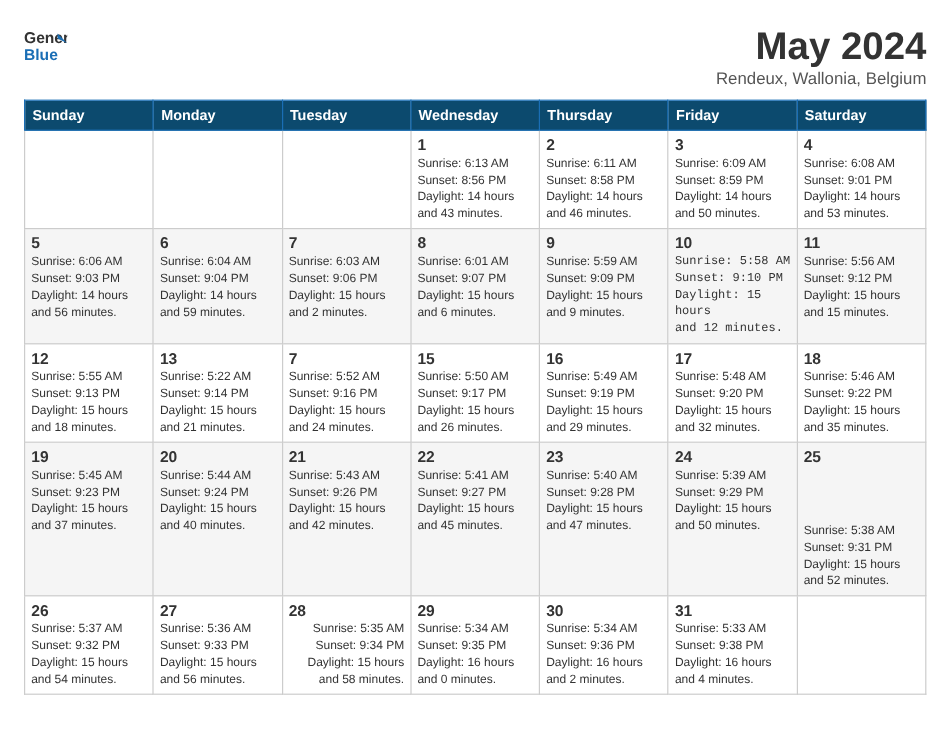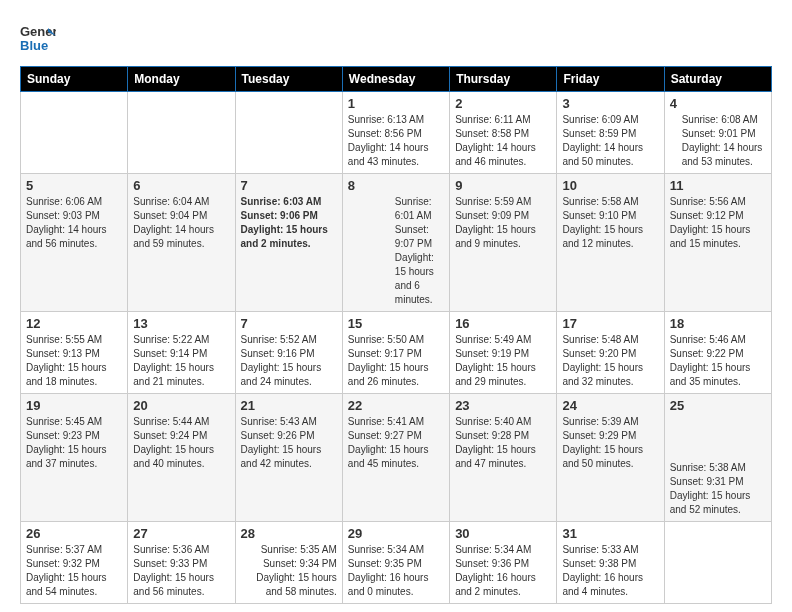--- a/index.html
+++ b/index.html
@@ -36,21 +36,21 @@
     .location {
       font-size: 14px;
       color: #555;
     }
     .calendar {
       width: 100%;
       border-collapse: collapse;
       font-size: 11px;
     }
     .calendar th {
-      background-color: #000000;
+      background-color: #0c4a6e;
       color: #fff;
       text-align: left;
       padding: 5px 6px;
       font-size: 12px;
       font-weight: bold;
       border: 1px solid #1a6eb5;
     }
     .calendar td {
       border: 1px solid #ccc;
       vertical-align: top;
@@ -82,20 +82,22 @@
 
 <div class="header">
   <div class="logo">
     <svg class="logo-icon" viewBox="0 0 36 36">
       <text x="0" y="16" font-size="13" font-weight="bold" fill="#333">General</text>
       <text x="0" y="30" font-size="13" font-weight="bold" fill="#1a6eb5">Blue</text>
       <polygon points="28,8 36,16 28,12" fill="#1a6eb5"></polygon>
     </svg>
   </div>
   <div class="title-block">
+    <div class="month-year">May 2024</div>
+    <div class="location">Rendeux, Wallonia, Belgium</div>
   </div>
 </div>
 
 <table class="calendar">
   <thead>
     <tr>
       <th>Sunday</th>
       <th>Monday</th>
       <th>Tuesday</th>
       <th>Wednesday</th>
@@ -125,21 +127,21 @@
         </td>
         <td>
           <div class="day-num">3</div>
           <div class="day-info" style="white-space: pre-line;">Sunrise: 6:09 AM
 Sunset: 8:59 PM
 Daylight: 14 hours
 and 50 minutes.</div>
         </td>
         <td>
           <div class="day-num">4</div>
-          <div class="day-info" style="white-space: pre-line; margin-left: 12px;">Sunrise: 6:08 AM
+          <div class="day-info" style="white-space: pre-line;">Sunrise: 6:08 AM
 Sunset: 9:01 PM
 Daylight: 14 hours
 and 53 minutes.</div>
         </td>
       </tr>
       <tr>
         <td>
           <div class="day-num">5</div>
           <div class="day-info" style="white-space: pre-line;">Sunrise: 6:06 AM
 Sunset: 9:03 PM
@@ -148,42 +150,42 @@
         </td>
         <td>
           <div class="day-num">6</div>
           <div class="day-info" style="white-space: pre-line;">Sunrise: 6:04 AM
 Sunset: 9:04 PM
 Daylight: 14 hours
 and 59 minutes.</div>
         </td>
         <td>
           <div class="day-num">7</div>
-          <div class="day-info" style="white-space: pre-line; font-weight: bold;">Sunrise: 6:03 AM
+          <div class="day-info" style="white-space: pre-line;">Sunrise: 6:03 AM
 Sunset: 9:06 PM
 Daylight: 15 hours
 and 2 minutes.</div>
         </td>
         <td>
           <div class="day-num">8</div>
-          <div class="day-info" style="white-space: pre-line; margin-left: 47px;">Sunrise: 6:01 AM
+          <div class="day-info" style="white-space: pre-line;">Sunrise: 6:01 AM
 Sunset: 9:07 PM
 Daylight: 15 hours
 and 6 minutes.</div>
         </td>
         <td>
           <div class="day-num">9</div>
           <div class="day-info" style="white-space: pre-line;">Sunrise: 5:59 AM
 Sunset: 9:09 PM
 Daylight: 15 hours
 and 9 minutes.</div>
         </td>
         <td>
           <div class="day-num">10</div>
-          <div class="day-info" style="white-space: pre-line;">Sunrise: 5:58 AM
+          <div class="day-info" style="white-space: pre-line; font-family: Liberation Mono, monospace;">Sunrise: 5:58 AM
 Sunset: 9:10 PM
 Daylight: 15 hours
 and 12 minutes.</div>
         </td>
         <td>
           <div class="day-num">11</div>
           <div class="day-info" style="white-space: pre-line;">Sunrise: 5:56 AM
 Sunset: 9:12 PM
 Daylight: 15 hours
 and 15 minutes.</div>

